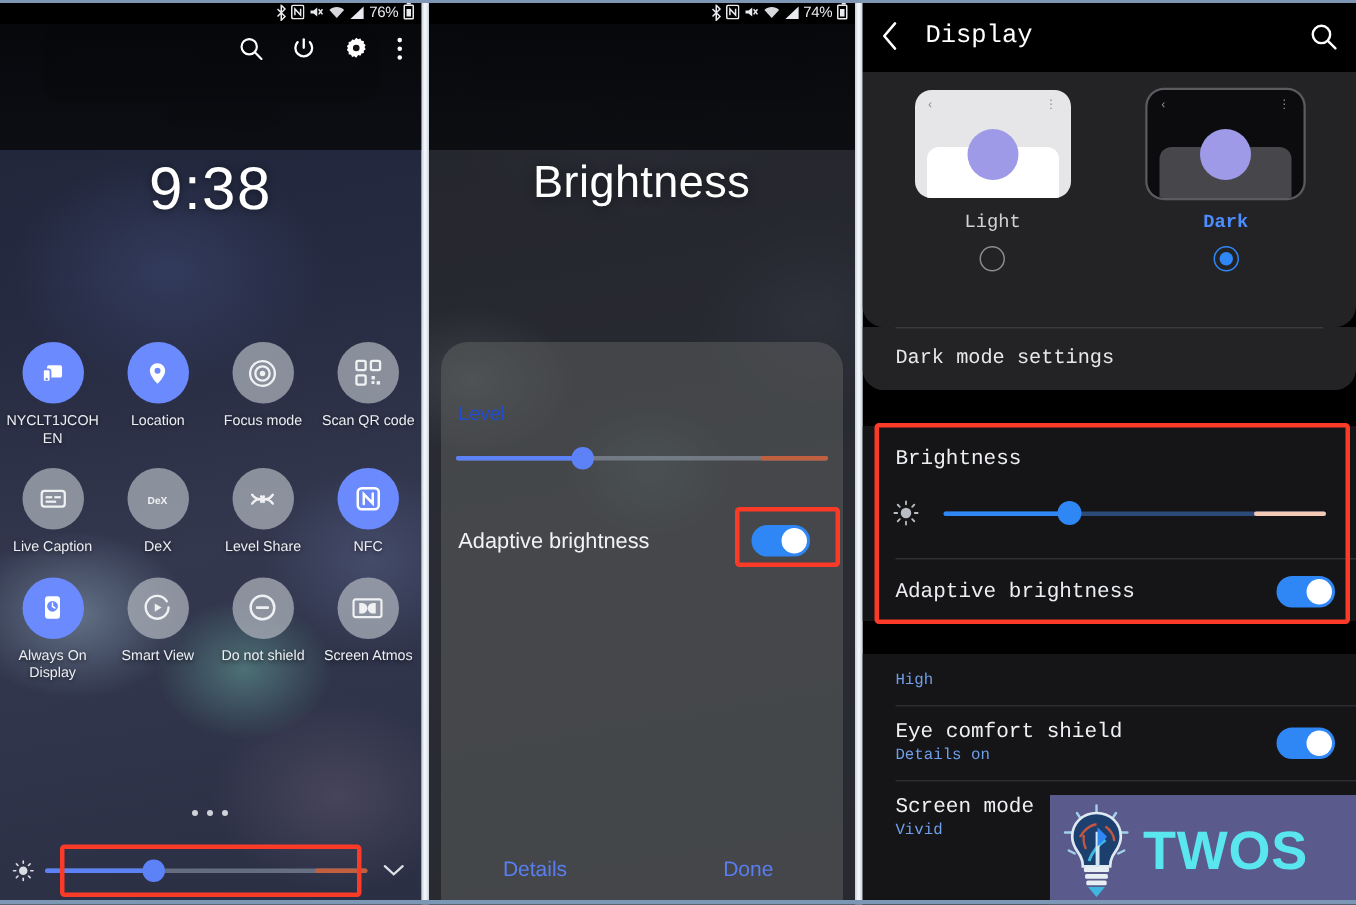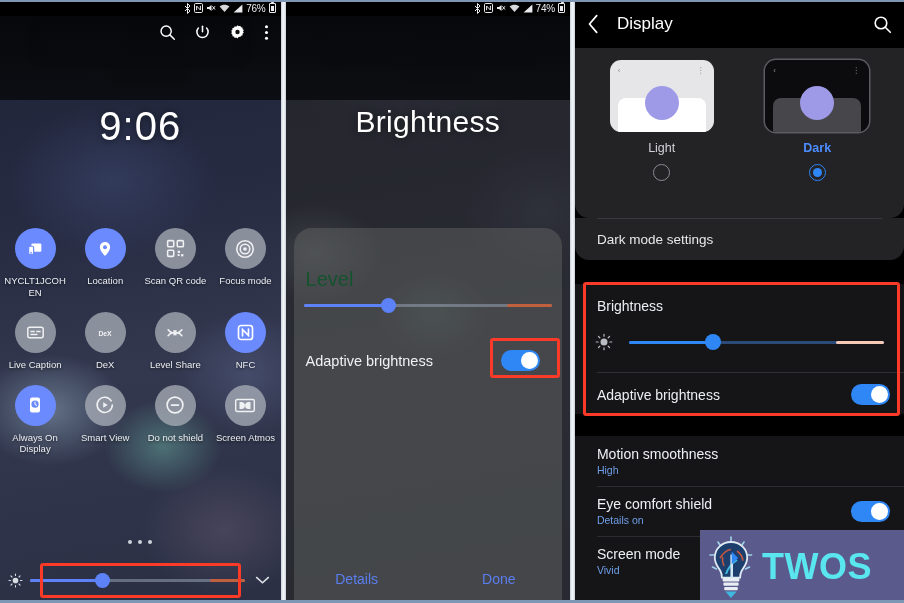--- a/index.html
+++ b/index.html
@@ -9,21 +9,21 @@
     font-family:"Liberation Sans", sans-serif;
     -webkit-font-smoothing:antialiased;
   }
   .screen { position:relative; width:904px; height:603px; display:flex; background:#b9c3cf; }
 
   
   .panel { position:relative; height:603px; overflow:hidden; }
   .panel-1 { width:295px; }
   .divider { width:5px; height:603px; background:linear-gradient(90deg,#c6ced8,#f2f5f8 40%,#f2f5f8 60%,#c6ced8); flex:0 0 5px; }
   .panel-2 { width:299px; }
-  .panel-3 { width:346px; }
+  .panel-3 { width:346px;font-family:Liberation Mono, monospace; }
 
   
   .wall {
     position:absolute; inset:0;
     background:
       radial-gradient(ellipse 120px 90px at 18% 68%, rgba(150,175,195,.48), transparent 62%),
       radial-gradient(ellipse 95px 75px at 58% 74%, rgba(120,200,180,.40), transparent 62%),
       radial-gradient(ellipse 110px 95px at 88% 62%, rgba(90,100,140,.45), transparent 65%),
       radial-gradient(ellipse 150px 110px at 40% 30%, rgba(60,70,110,.6), transparent 70%),
       radial-gradient(ellipse 130px 100px at 80% 88%, rgba(110,95,120,.4), transparent 65%),
@@ -107,21 +107,21 @@
   
   .dim { position:absolute; inset:0; background:rgba(40,40,42,.72); z-index:18; }
   .p2-title { position:absolute; top:105px; left:0; right:0; text-align:center; z-index:22;
     font-size:30px; color:#fff; font-weight:400; letter-spacing:.3px; text-shadow:0 1px 8px rgba(0,0,0,.45); }
 
   .p2-sheet {
     position:absolute; left:8px; right:8px; top:228px; bottom:-20px; z-index:22;
     border-radius:18px 18px 0 0;
     background:rgba(108,110,108,.42);
   }
-  .p2-level { position:absolute; top:40px; left:12px; font-size:20px; color:#14532d; }
+  .p2-level { position:absolute; top:40px; left:12px; font-size:13px; color:#1d4ed8; }
   .p2-slider { position:absolute; top:75px; left:10px; right:10px; height:14px; }
   .p2-adapt-label { position:absolute; top:125px; left:12px; font-size:14.5px; color:#f1f2f4; }
   .p2-toggle { position:absolute; top:122px; right:22px; }
 
   .toggle {
     width:39px; height:21px; border-radius:11px; background:#2f86f5; position:relative;
   }
   .toggle .knob { position:absolute; top:2px; right:2px; width:17px; height:17px; border-radius:50%; background:#fff; }
 
   .p2-actions { position:absolute; bottom:16px; left:0; right:0; display:flex; z-index:24;align-items:flex-end; }
@@ -258,21 +258,21 @@
       <span>
         <svg width="5" height="17" viewBox="0 0 5 20">
             <circle cx="2.5" cy="3.2" r="1.8" fill="#fff"></circle>
             <circle cx="2.5" cy="10" r="1.8" fill="#fff"></circle>
             <circle cx="2.5" cy="16.8" r="1.8" fill="#fff"></circle>
           </svg>
       </span>
     </div>
 
     <div class="clock-wrap">
-      <div class="clock-time">9:06</div>
+      <div class="clock-time">9:38</div>
     </div>
 
     <div class="tiles">
       <div class="tile-row">
         <div class="tile">
           <div class="tile-circ on">
             <svg width="20" height="20" viewBox="0 0 22 22">
                 <rect x="7" y="5" width="11" height="9" rx="1.4" fill="#fff"></rect>
                 <rect x="4" y="8" width="5.5" height="9" rx="1.4" fill="#fff" stroke="#6b8afd" stroke-width="1.3"></rect>
                 <circle cx="6.7" cy="15" r=".9" fill="#6b8afd"></circle>
@@ -281,43 +281,43 @@
           <div class="tile-label">NYCLT1JCOH EN</div>
         </div>
         <div class="tile">
           <div class="tile-circ on">
             <svg width="20" height="20" viewBox="0 0 22 22">
                 <path d="M11 3.4c-3.1 0-5.6 2.5-5.6 5.6 0 4.1 5.6 9.6 5.6 9.6s5.6-5.5 5.6-9.6c0-3.1-2.5-5.6-5.6-5.6z" fill="#fff"></path>
                 <circle cx="11" cy="9" r="2.2" fill="#6b8afd"></circle>
               </svg>
           </div>
           <div class="tile-label">Location</div>
+        </div>
+        <div class="tile">
+          <div class="tile-circ">
+            <svg width="22" height="22" viewBox="0 0 24 24">
+                <circle cx="12" cy="12" r="9" fill="none" stroke="#f0f1f3" stroke-width="1.7"></circle>
+                <circle cx="12" cy="12" r="5.2" fill="none" stroke="#f0f1f3" stroke-width="1.7"></circle>
+                <circle cx="12" cy="12" r="2" fill="#f0f1f3"></circle>
+              </svg>
+          </div>
+          <div class="tile-label">Focus mode</div>
         </div>
         <div class="tile">
           <div class="tile-circ">
             <svg width="21" height="21" viewBox="0 0 24 24" fill="#f0f1f3">
                 <rect x="3" y="3" width="7" height="7" rx="1.2" fill="none" stroke="#f0f1f3" stroke-width="1.8"></rect>
                 <rect x="14" y="3" width="7" height="7" rx="1.2" fill="none" stroke="#f0f1f3" stroke-width="1.8"></rect>
                 <rect x="3" y="14" width="7" height="7" rx="1.2" fill="none" stroke="#f0f1f3" stroke-width="1.8"></rect>
                 <rect x="14.5" y="14.5" width="2.6" height="2.6"></rect>
                 <rect x="18.4" y="18.4" width="2.6" height="2.6"></rect>
                 <rect x="14.5" y="18.4" width="2.2" height="2.2"></rect>
               </svg>
           </div>
           <div class="tile-label">Scan QR code</div>
-        </div>
-        <div class="tile">
-          <div class="tile-circ">
-            <svg width="22" height="22" viewBox="0 0 24 24">
-                <circle cx="12" cy="12" r="9" fill="none" stroke="#f0f1f3" stroke-width="1.7"></circle>
-                <circle cx="12" cy="12" r="5.2" fill="none" stroke="#f0f1f3" stroke-width="1.7"></circle>
-                <circle cx="12" cy="12" r="2" fill="#f0f1f3"></circle>
-              </svg>
-          </div>
-          <div class="tile-label">Focus mode</div>
         </div>
       </div>
 
       <div class="tile-row">
         <div class="tile">
           <div class="tile-circ">
             <svg width="21" height="21" viewBox="0 0 24 24">
                 <rect x="3.2" y="6" width="17.6" height="12" rx="2.2" fill="none" stroke="#f0f1f3" stroke-width="1.7"></rect>
                 <rect x="6.2" y="10" width="5" height="1.7" fill="#f0f1f3"></rect>
                 <rect x="12.8" y="10" width="5" height="1.7" fill="#f0f1f3"></rect>
@@ -579,21 +579,20 @@
         <div class="toggle">
             <span class="knob"></span>
           </div>
       </div>
     </div>
 
     <div class="redbox" style="left:8px; right:4px; top:282px; height:134px;"></div>
 
     <div class="p3-list">
       <div class="li">
-        <div class="li-t">Motion smoothness</div>
         <div class="li-s">High</div>
       </div>
       <div class="li">
         <div class="li-hair"></div>
         <div class="li-t">Eye comfort shield</div>
         <div class="li-s">Details on</div>
         <div class="li-toggle">
           <div class="toggle">
               <span class="knob"></span>
             </div>

